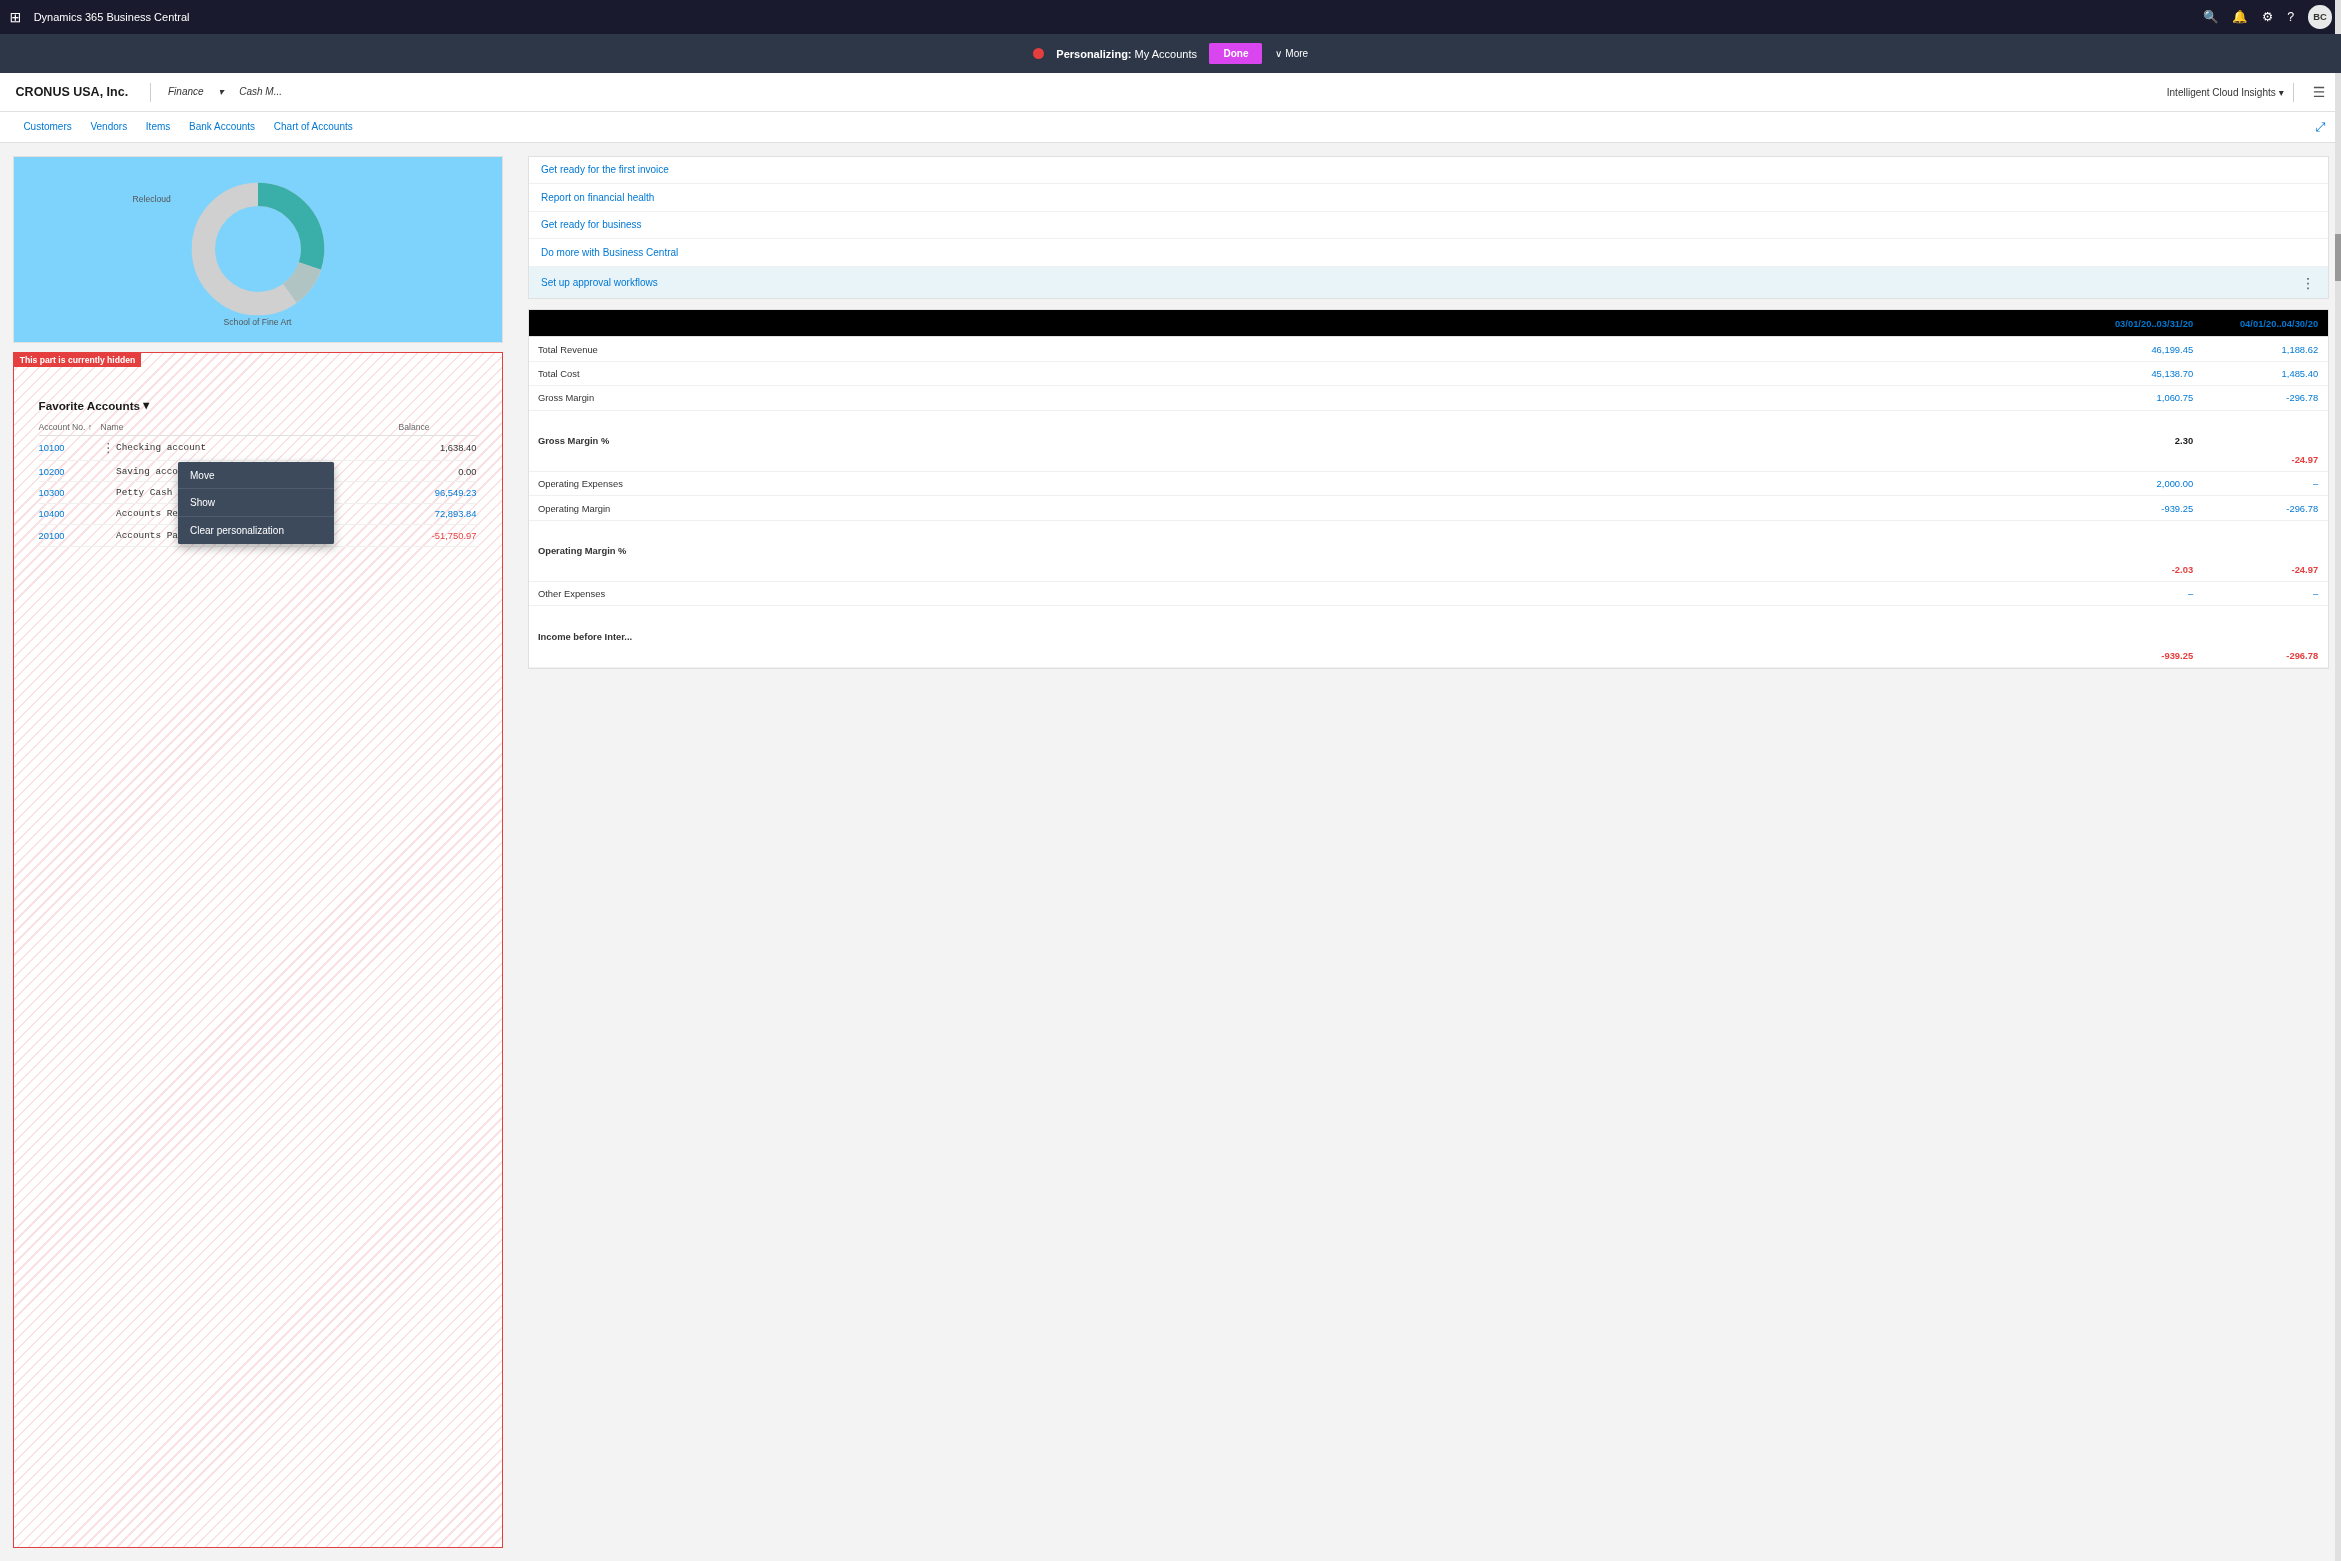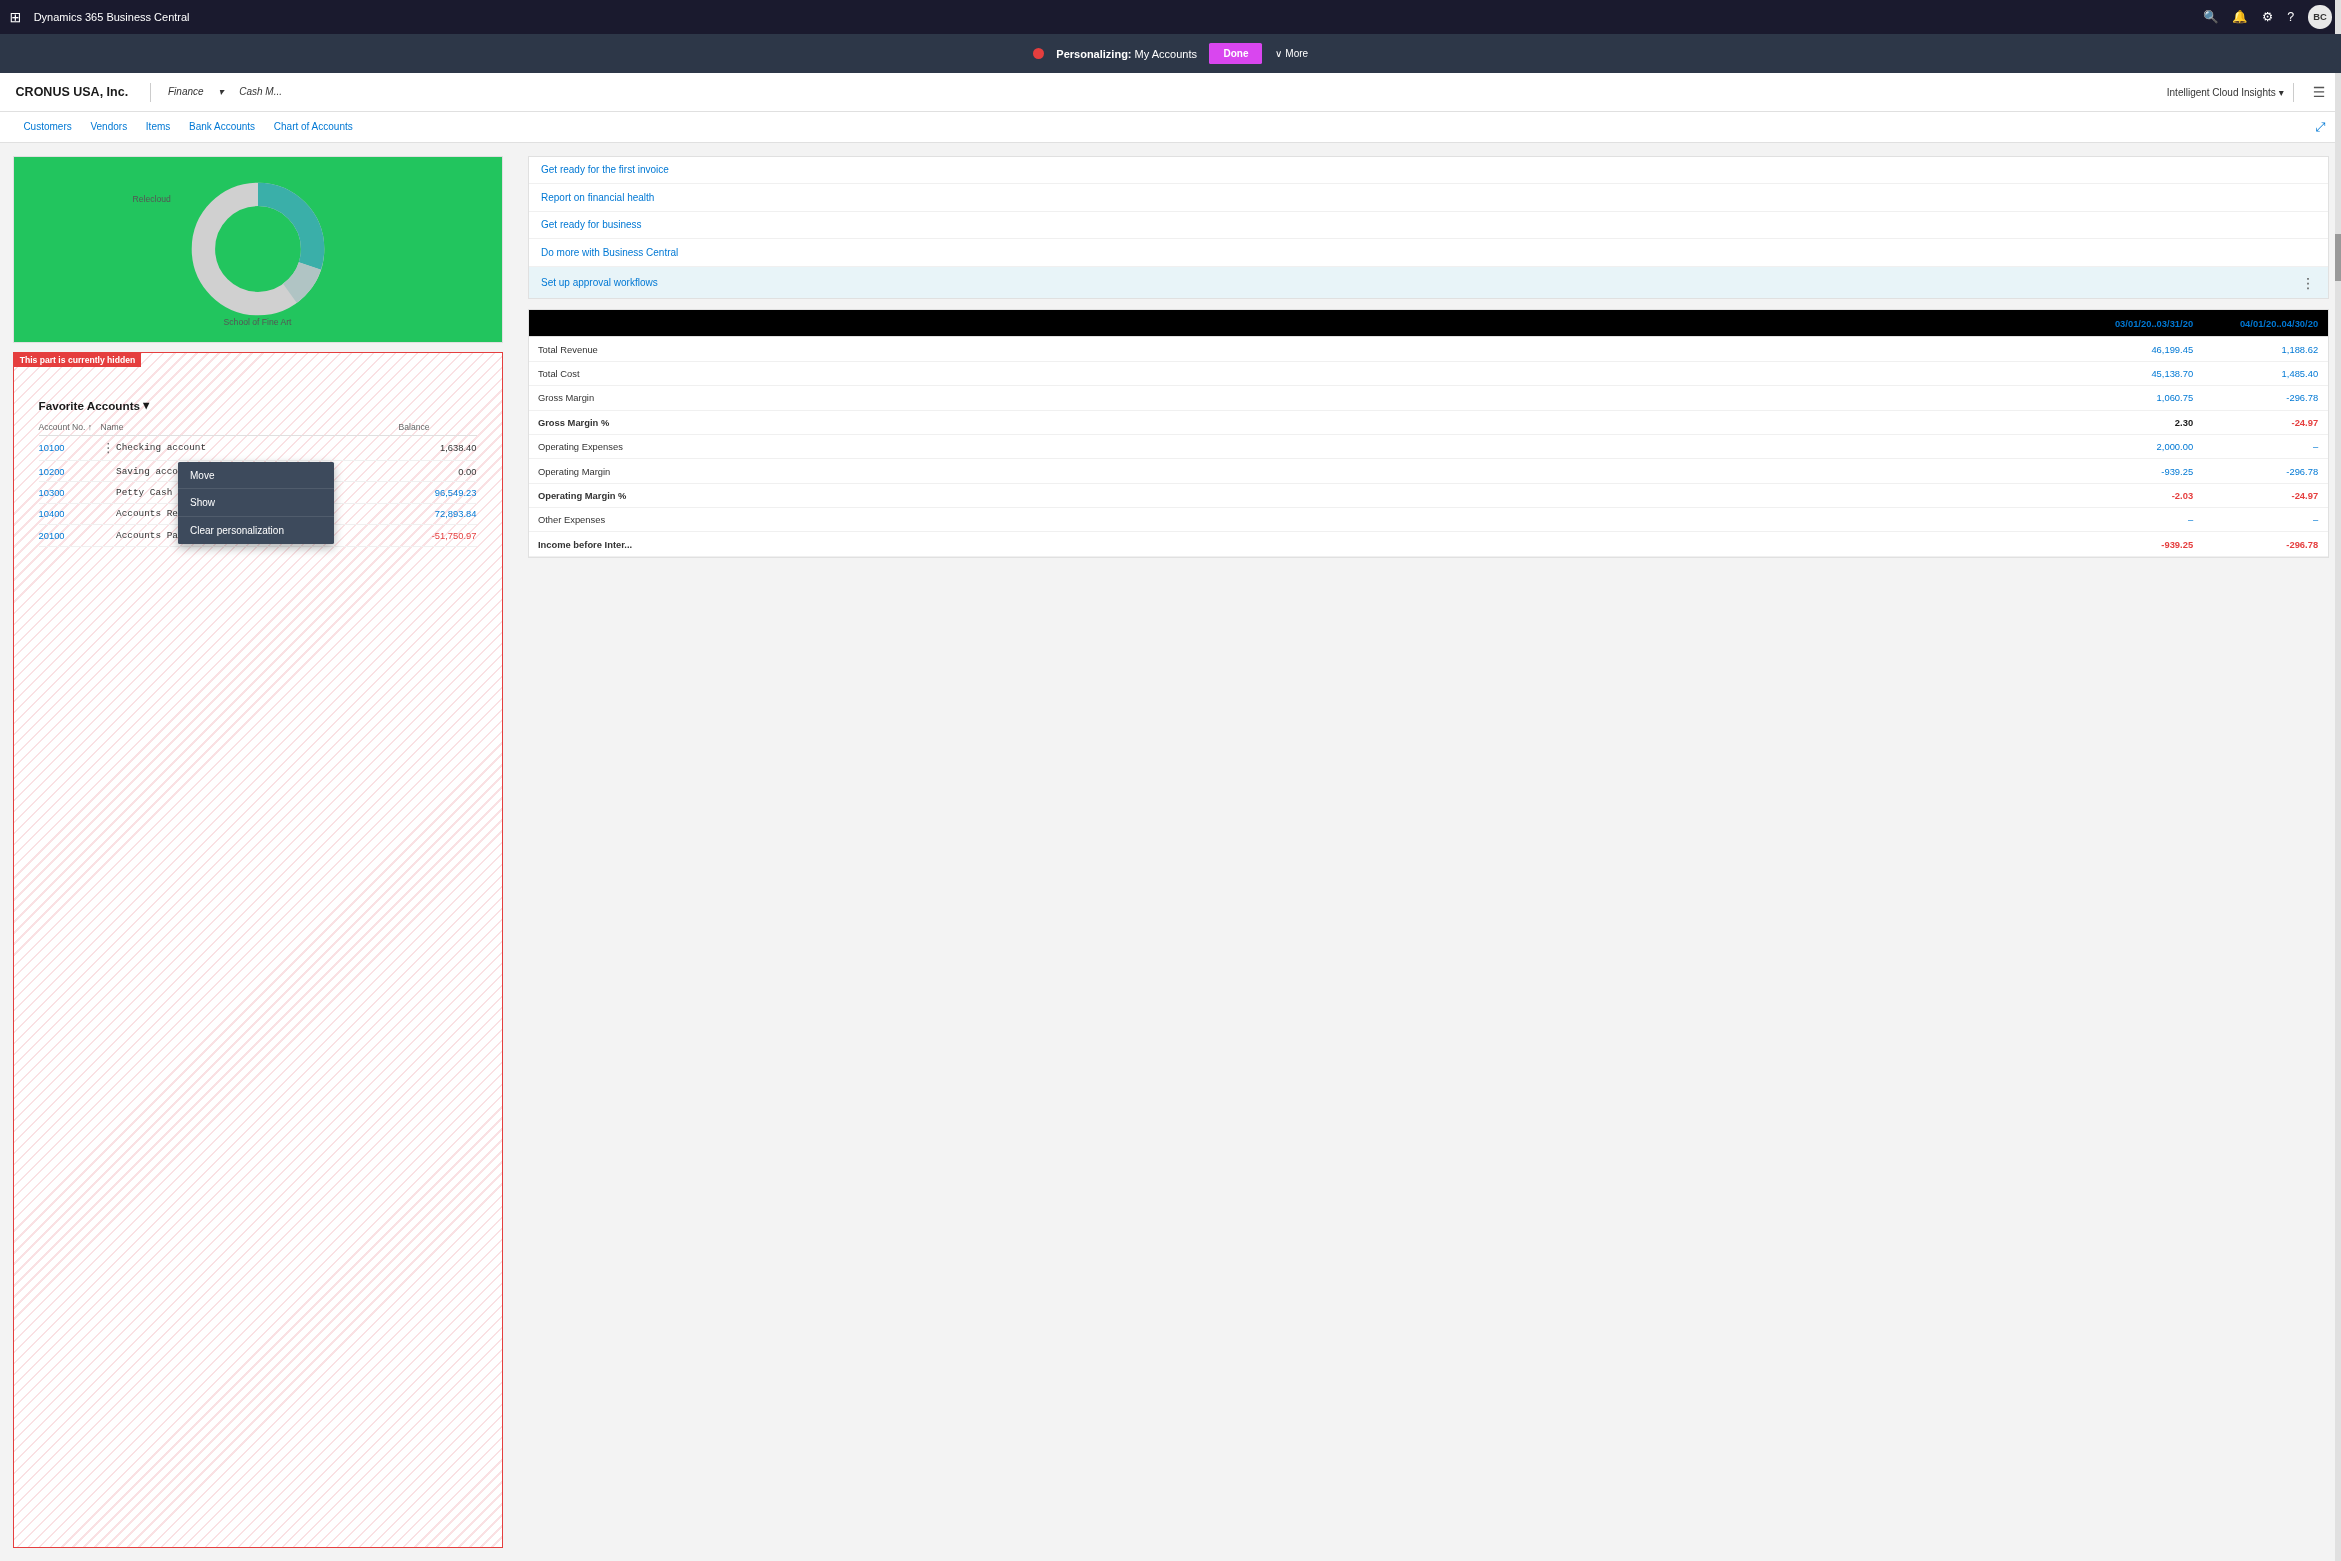--- a/index.html
+++ b/index.html
@@ -154,21 +154,21 @@
     .left-panel {
       flex: 0 0 515px;
       padding: 12.5px;
       display: flex;
       flex-direction: column;
       gap: 9.4px;
     }
 
     
     .chart-area {
-      background: #22c55e;
+      background: #7dd3fc;
       padding: 12.5px;
       display: flex;
       align-items: center;
       justify-content: center;
       height: 187px;
       border: 0.8px solid #e0e0e0;
     }
 
     
     .donut-container {
@@ -349,21 +349,21 @@
     }
     .ft-cell-label { flex: 1; padding: 6.2px 9.4px; font-size: 9.4px; color: #333; }
     .ft-cell-label.bold { font-weight: 700; }
     .ft-cell-val {
       width: 125px;
       padding: 6.2px 9.4px;
       font-size: 9.4px;
       text-align: right;
       color: #0078d4;
     }
-    .ft-cell-val.red { color: #e53e3e; }
+    .ft-cell-val.red { color: #e53e3e; margin-top: 37px; }
     .ft-cell-val.bold { font-weight: 700; }
     .ft-cell-val.black { color: #1a1a1a; }
     .ft-cell-val.dash { color: #0078d4; }
 
     
     .right-scrollbar {
       position: fixed;
       right: 0; top: 0; bottom: 0;
       width: 6.2px;
       background: #e0e0e0;

